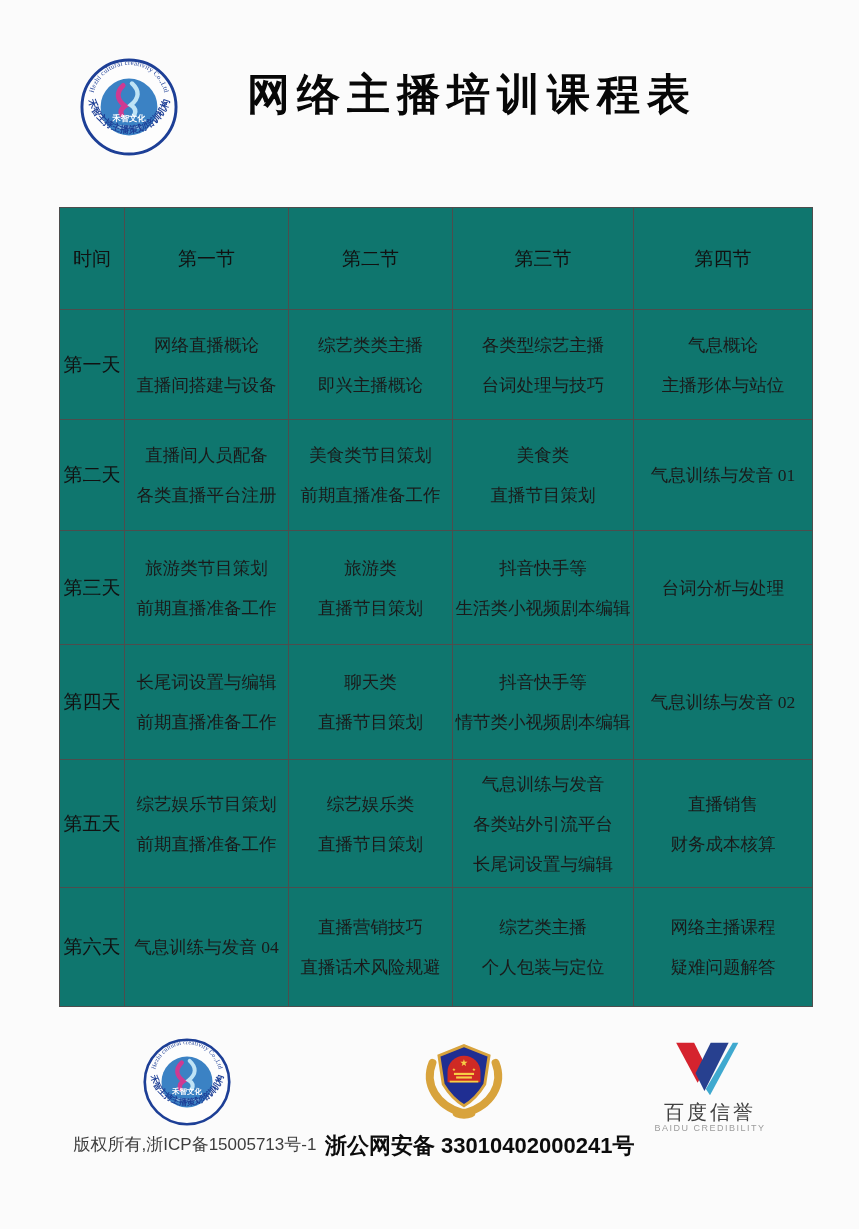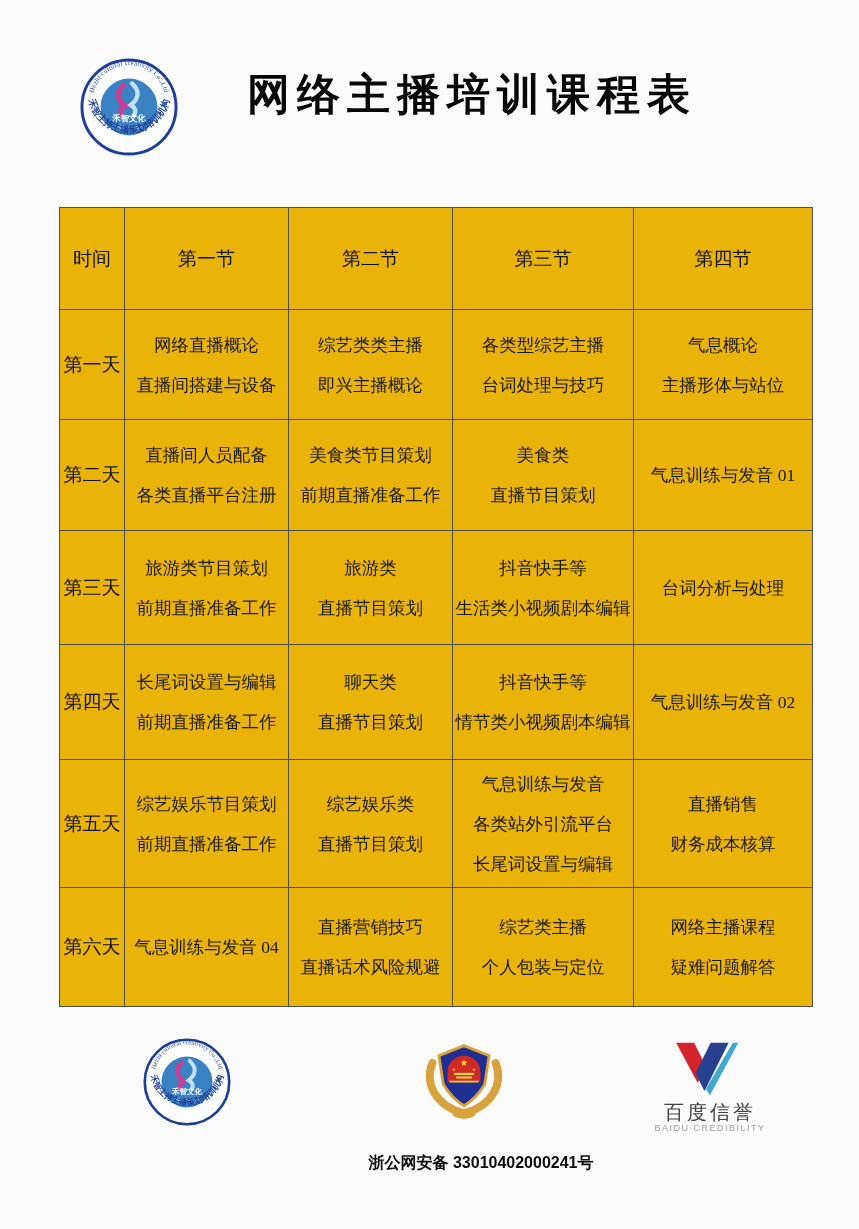--- a/index.html
+++ b/index.html
@@ -19,21 +19,21 @@
   .hezhi-logo .arc-bot{font-family:"Liberation Serif",serif;font-size:19px;font-weight:bold;fill:#1d3f96;}
   .hezhi-logo .logo-cn{font-family:"Liberation Sans",sans-serif;font-size:17px;font-weight:bold;fill:#ffffff;text-anchor:middle;}
   .hezhi-logo .logo-en{font-family:"Liberation Sans",sans-serif;font-size:9px;fill:#cfe8f7;text-anchor:middle;}
   .title-block{position:absolute;left:95px;right:10px;top:66px;text-align:center;}
   .page-title{font-size:43px;font-weight:bold;letter-spacing:7px;color:#070707;white-space:nowrap;}
   .page-subtitle{position:absolute;left:90px;right:45px;top:137px;text-align:center;font-size:16px;color:#232323;white-space:nowrap;}
   
   table.course{
     position:absolute;left:59px;top:207px;
     width:753px;border-collapse:collapse;table-layout:fixed;
-    background:#eab308;
+    background:#0f766e;
   }
   table.course th, table.course td{
     border:1px solid #4d4d4d;
     text-align:center;vertical-align:middle;
     font-weight:normal;padding:0;
   }
   table.course thead tr{height:102px;}
   table.course th{font-size:19px;color:#111;}
   tbody tr:nth-child(1){height:110px;}
   tbody tr:nth-child(2){height:111px;}
@@ -41,21 +41,21 @@
   tbody tr:nth-child(4){height:115px;}
   tbody tr:nth-child(5){height:128px;}
   tbody tr:nth-child(6){height:119px;}
   td.day{font-size:19px;color:#111;}
   td.cell{font-size:17.5px;color:#1a1a1a;}
   td.cell .line{line-height:40px;}
   
   .footer-text{position:absolute;text-align:center;font-family:"Liberation Sans","DejaVu Sans",sans-serif;white-space:nowrap;}
   .copyright{left:52px;width:286px;top:1133px;font-size:17px;color:#3d3d3d;}
   .police-badge{position:absolute;left:421px;top:1037px;width:86px;height:86px;}
-  .police-record{left:341px;width:280px;top:1131px;font-size:16px;font-weight:bold;color:#0c0c0c;margin-top:22px;}
+  .police-record{left:325px;width:280px;top:1131px;font-size:22px;font-weight:bold;color:#0c0c0c;}
   .baidu-logo{position:absolute;left:671px;top:1040px;width:78px;height:58px;}
   .baidu-cn{left:628px;width:164px;top:1099px;font-size:20px;color:#404040;letter-spacing:3px;}
   .baidu-en{left:628px;width:164px;top:1123px;font-size:9px;color:#9c9c9c;letter-spacing:1.5px;}
   .baidu-cert{left:620px;width:180px;top:1134px;font-size:19px;font-weight:bold;color:#121212;letter-spacing:2px;}
 </style>
 </head>
 <body>
 
 <div class="page">
 
@@ -217,20 +217,21 @@
     </defs>
     <circle cx="100" cy="100" r="96" fill="#fdfdfd" stroke="#1d3f96" stroke-width="6"></circle>
     <circle cx="100" cy="100" r="58" fill="#3b82c4"></circle>
     <path d="M88,56 Q66,78 92,98 Q80,106 85,116" stroke="#cf3a92" stroke-width="10" fill="none" stroke-linecap="round"></path>
     <path d="M106,52 Q130,74 104,96 Q117,104 111,116" stroke="#bfe3f5" stroke-width="9" fill="none" stroke-linecap="round"></path>
     <text class="arc-top"><textPath href="#f-top" startOffset="50%" text-anchor="middle">Hezhi cultural creativity Co.,Ltd</textPath></text>
     <text x="100" y="128" class="logo-cn">禾智文化</text>
     <text x="100" y="144" class="logo-en">HEZHIculture</text>
     <text class="arc-bot"><textPath href="#f-bot" startOffset="50%" text-anchor="middle">禾智主持主播策划培训机构</textPath></text>
   </svg>
+  <div class="footer-text copyright">版权所有,浙ICP备15005713号-1</div>
 
   <svg class="police-badge" viewBox="0 0 120 112">
     <path d="M16,32 C4,62 22,92 58,102" stroke="#d8a33c" stroke-width="11" fill="none" stroke-linecap="round"></path>
     <path d="M104,32 C116,62 98,92 62,102" stroke="#d8a33c" stroke-width="11" fill="none" stroke-linecap="round"></path>
     <ellipse cx="60" cy="103" rx="16" ry="7" fill="#d8a33c"></ellipse>
     <path d="M60,8 L95,22 L89,62 Q77,82 60,92 Q43,82 31,62 L25,22 Z" fill="#1f2e92" stroke="#d8a33c" stroke-width="4"></path>
     <path d="M60,22 a23,23 0 0 1 23,23 v14 h-46 v-14 a23,23 0 0 1 23,-23 Z" fill="#cf2a24"></path>
     <text x="60" y="37" font-size="13" fill="#f7d045" text-anchor="middle">★</text>
     <text x="46" y="44" font-size="6" fill="#f7d045" text-anchor="middle">★</text>
     <text x="74" y="44" font-size="6" fill="#f7d045" text-anchor="middle">★</text>

